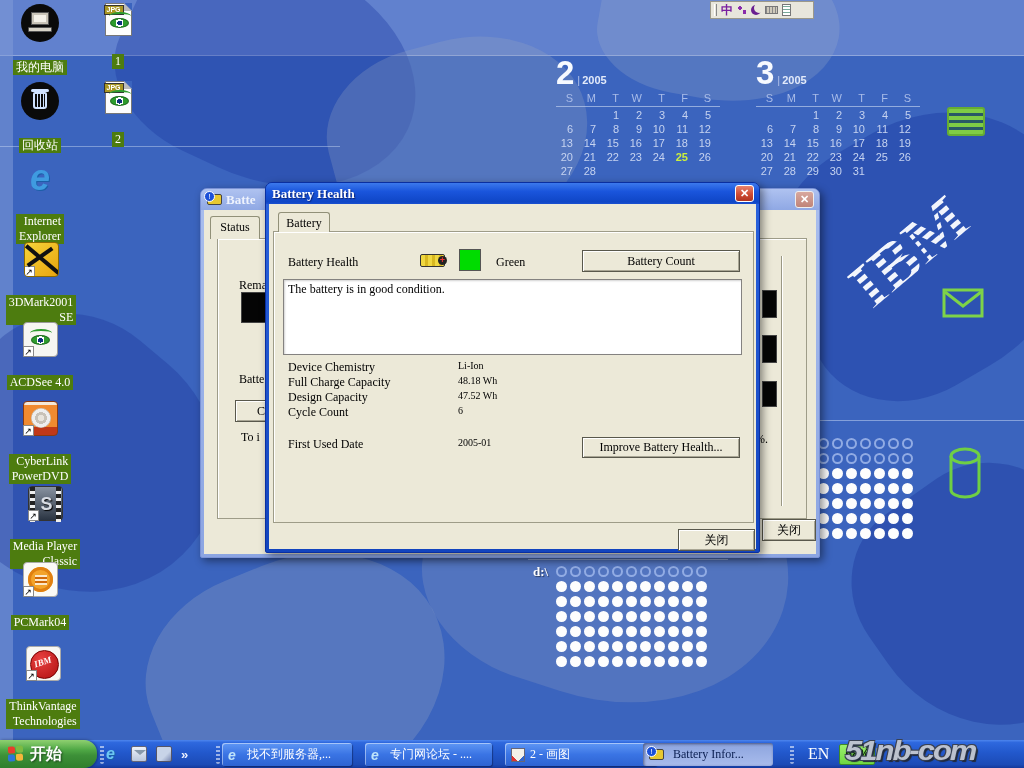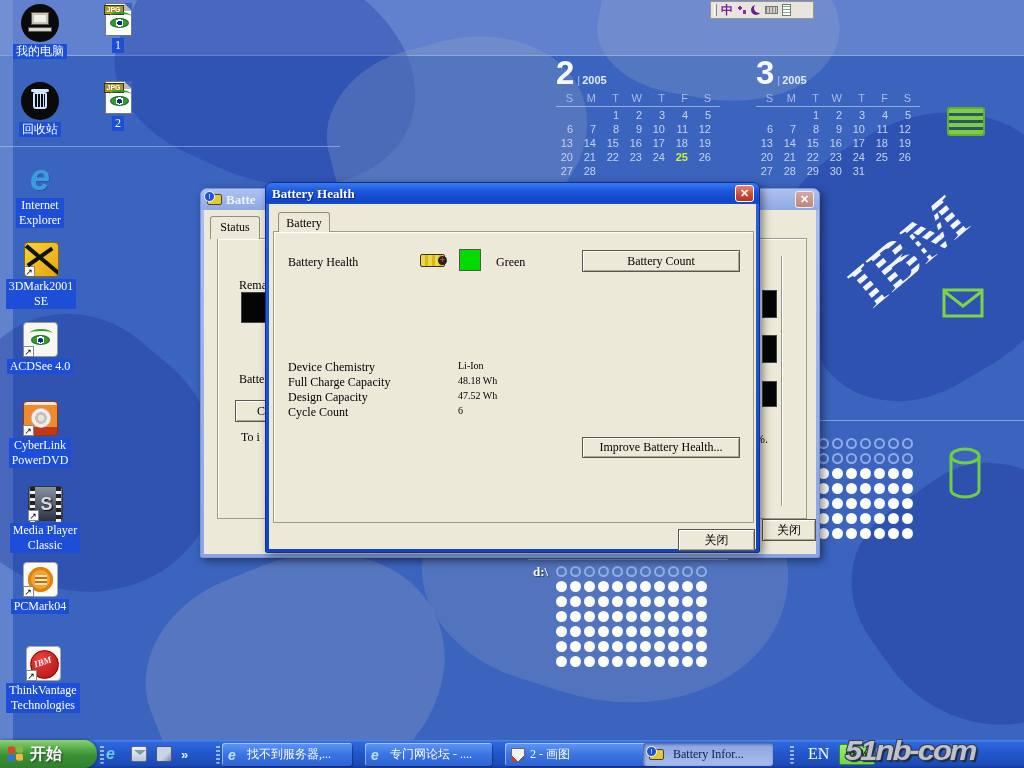--- a/index.html
+++ b/index.html
@@ -55,21 +55,21 @@
   .ime-handle { width:3px; height:12px; border-left:1px solid #FFF; border-right:1px solid #888; }
   .ime-cn { color:#7A1FA0; font-weight:bold; font-size:12px; line-height:12px; }
   .ime-shape { width:10px; height:10px; }
   .ime-dots { background:radial-gradient(circle at 30% 30%, #8A2BAA 0 2px, transparent 2px), radial-gradient(circle at 75% 70%, #8A2BAA 0 2px, transparent 2px); }
   .ime-moon { border-radius:50%; box-shadow:inset 3px -2px 0 #6A1F90; }
   .ime-kbd { background:#CFCABB; border:1px solid #777; background-image:repeating-linear-gradient(90deg,#888 0 1px,transparent 1px 3px); height:8px; width:13px; }
   .ime-doc { background:#FFF; border:1px solid #777; width:9px; height:12px; background-image:repeating-linear-gradient(0deg,transparent 0 2px,#7A9 2px 3px); }
 
   
   .dicon { position:absolute; display:flex; flex-direction:column; align-items:center; z-index:3; }
-  .dlabel { margin-top:2px; background:#1d4ed8; color:#FFF; font-size:12px; line-height:15px; padding:0 3px; text-align:center; white-space:pre-line; }
+  .dlabel { margin-top:18px; background:#4d7c0f; color:#FFF; font-size:12px; line-height:15px; padding:0 3px; text-align:right; white-space:pre-line; }
   .glyph { position:relative; }
   .circle-ic { width:38px; height:38px; background:#0A0A0A; border-radius:50%; position:relative; }
   .laptop-scr { position:absolute; left:10px; top:8px; width:18px; height:13px; background:#C9C4B8; border:1px solid #555; }
   .laptop-scr::after { content:""; position:absolute; left:2px; top:2px; right:2px; bottom:2px; background:#F3F0E8; }
   .laptop-base { position:absolute; left:7px; top:23px; width:24px; height:5px; background:#D8D4C8; border:1px solid #555; border-radius:1px; }
   .trash { position:absolute; left:12px; top:10px; width:14px; height:17px; border:2px solid #CFE2FF; border-radius:2px 2px 3px 3px;
     background-image:repeating-linear-gradient(90deg, transparent 0 2px, #CFE2FF 2px 3px); }
   .trash::before { content:""; position:absolute; left:-4px; top:-5px; width:18px; height:3px; background:#CFE2FF; border-radius:2px; }
   .jpg-ic { width:27px; height:33px; background:#FDFDFD; border:1px solid #777; position:relative; }
   .jpg-ic::after { content:""; position:absolute; right:-1px; top:-1px; border-style:solid; border-width:0 8px 8px 0; border-color:#3B64BE #3B64BE #BBB #BBB; }
@@ -553,38 +553,45 @@
     <span class="close-btn">✕</span>
   </div>
   <div class="win-body">
     <div class="tab" style="left:9px;top:8px;width:52px;height:20px">Battery</div>
     <div class="groupbox" style="left:4px;top:27px;width:481px;height:292px">
       <span class="dlg-text" style="position:absolute;left:14px;top:23px">Battery Health</span>
       <span class="batt-ic" style="left:146px;top:22px"></span>
       <span class="swatch" id="status-swatch" style="left: 185px; top: 17px; background: rgb(0, 220, 0);"></span>
       <span class="dlg-text" style="position:absolute;left:222px;top:23px">Green</span>
       <div class="btn" style="left:308px;top:18px;width:158px;height:22px;line-height:20px">Battery Count</div>
+      <div class="sunken" style="left:9px;top:47px;width:459px;height:76px">
+        <span class="dlg-text" style="position:absolute;left:4px;top:2px">The battery is in good condition.</span>
+      </div>
       <div style="position:absolute;left:14px;top:128px;width:330px">
           <div class="info-row">
             <span class="info-label">Device Chemistry</span>
             <span class="info-value">Li-Ion</span>
           </div>
           <div class="info-row">
             <span class="info-label">Full Charge Capacity</span>
             <span class="info-value">48.18 Wh</span>
           </div>
           <div class="info-row">
             <span class="info-label">Design Capacity</span>
             <span class="info-value">47.52 Wh</span>
           </div>
           <div class="info-row">
             <span class="info-label">Cycle Count</span>
             <span class="info-value">6</span>
           </div>
         </div>
+      <div class="info-row" style="position:absolute;left:14px;top:205px;width:330px">
+        <span class="info-label">First Used Date</span>
+        <span class="info-value">2005-01</span>
+      </div>
       <div class="btn" style="left:308px;top:205px;width:158px;height:21px;line-height:19px">Improve Battery Health...</div>
     </div>
     <div class="btn" style="left:409px;top:325px;width:77px;height:22px;line-height:20px">关闭</div>
   </div>
 </div>
 
 <div class="taskbar">
   <div class="start-btn">
     <span class="winflag">
         <span class="wf-r"></span>

